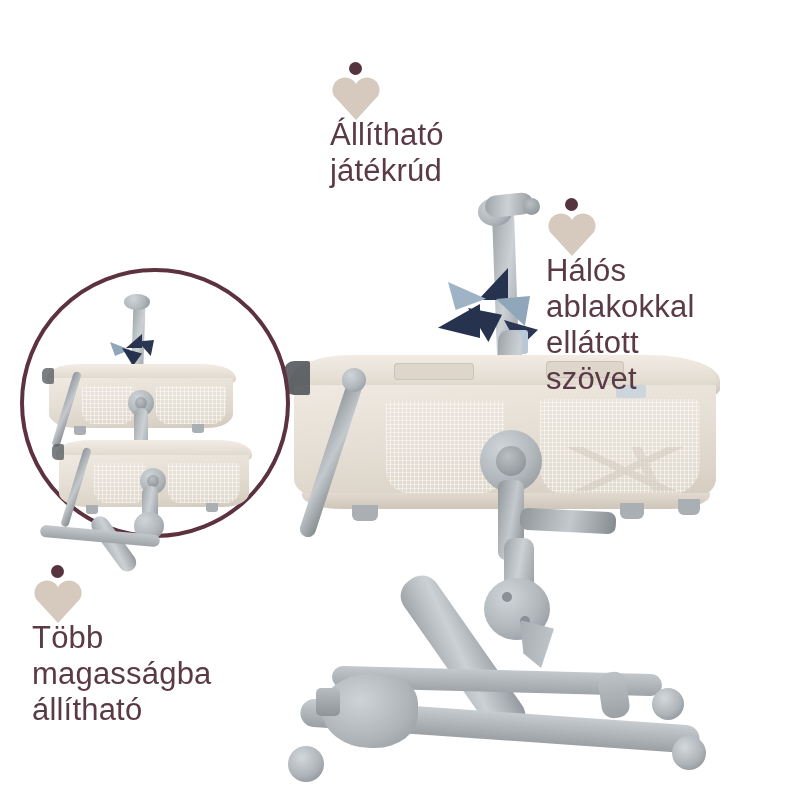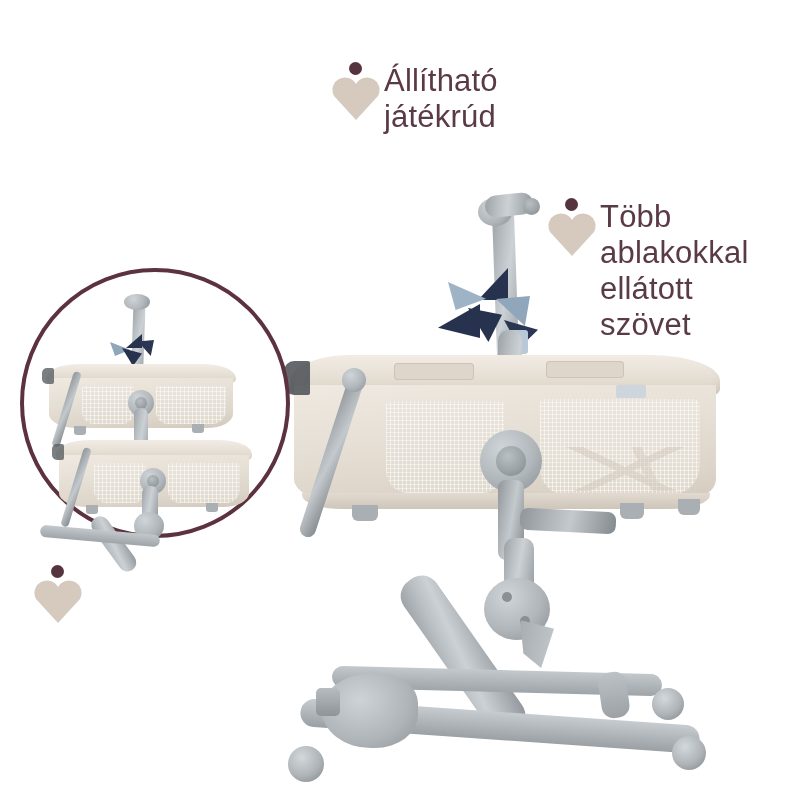--- a/index.html
+++ b/index.html
@@ -28,21 +28,21 @@
   .title-banner .title-text {
     color: #D8CCC2;
     font-size: 50px;
     font-weight: 400;
     letter-spacing: 1px;
     line-height: 1;
     padding-left: 6px;
   }
 
   
-  .callout { position: absolute; display: flex; align-items: flex-start; }
+  .callout { position: absolute; display: flex; align-items: flex-start; flex-direction: column; }
   .callout .heart-wrap {
     position: relative;
     width: 54px; height: 58px;
     flex: 0 0 54px;
   }
   .heart-dot {
     position: absolute;
     left: 19px; top: 0px;
     width: 13px; height: 13px;
     border-radius: 50%;
@@ -295,28 +295,31 @@
 játékrúd</span>
   </div>
 
   <div class="callout" id="callout-mesh">
     <span class="heart-wrap">
       <span class="heart-dot"></span>
       <svg class="heart-shape" viewBox="0 0 48 44">
         <path d="M24 44 L2 20 A12 12 0 0 1 24 8 A12 12 0 0 1 46 20 Z" fill="#D6C9BE"></path>
       </svg>
     </span>
-    <span class="callout-text">Több
+    <span class="callout-text">Hálós
 ablakokkal
 ellátott
 szövet</span>
   </div>
 
   <div class="callout" id="callout-height">
     <span class="heart-wrap">
       <span class="heart-dot"></span>
       <svg class="heart-shape" viewBox="0 0 48 44">
         <path d="M24 44 L2 20 A12 12 0 0 1 24 8 A12 12 0 0 1 46 20 Z" fill="#D6C9BE"></path>
       </svg>
     </span>
+    <span class="callout-text">Több
+magasságba
+állítható</span>
   </div>
 
 </div>
 
 </body></html>

